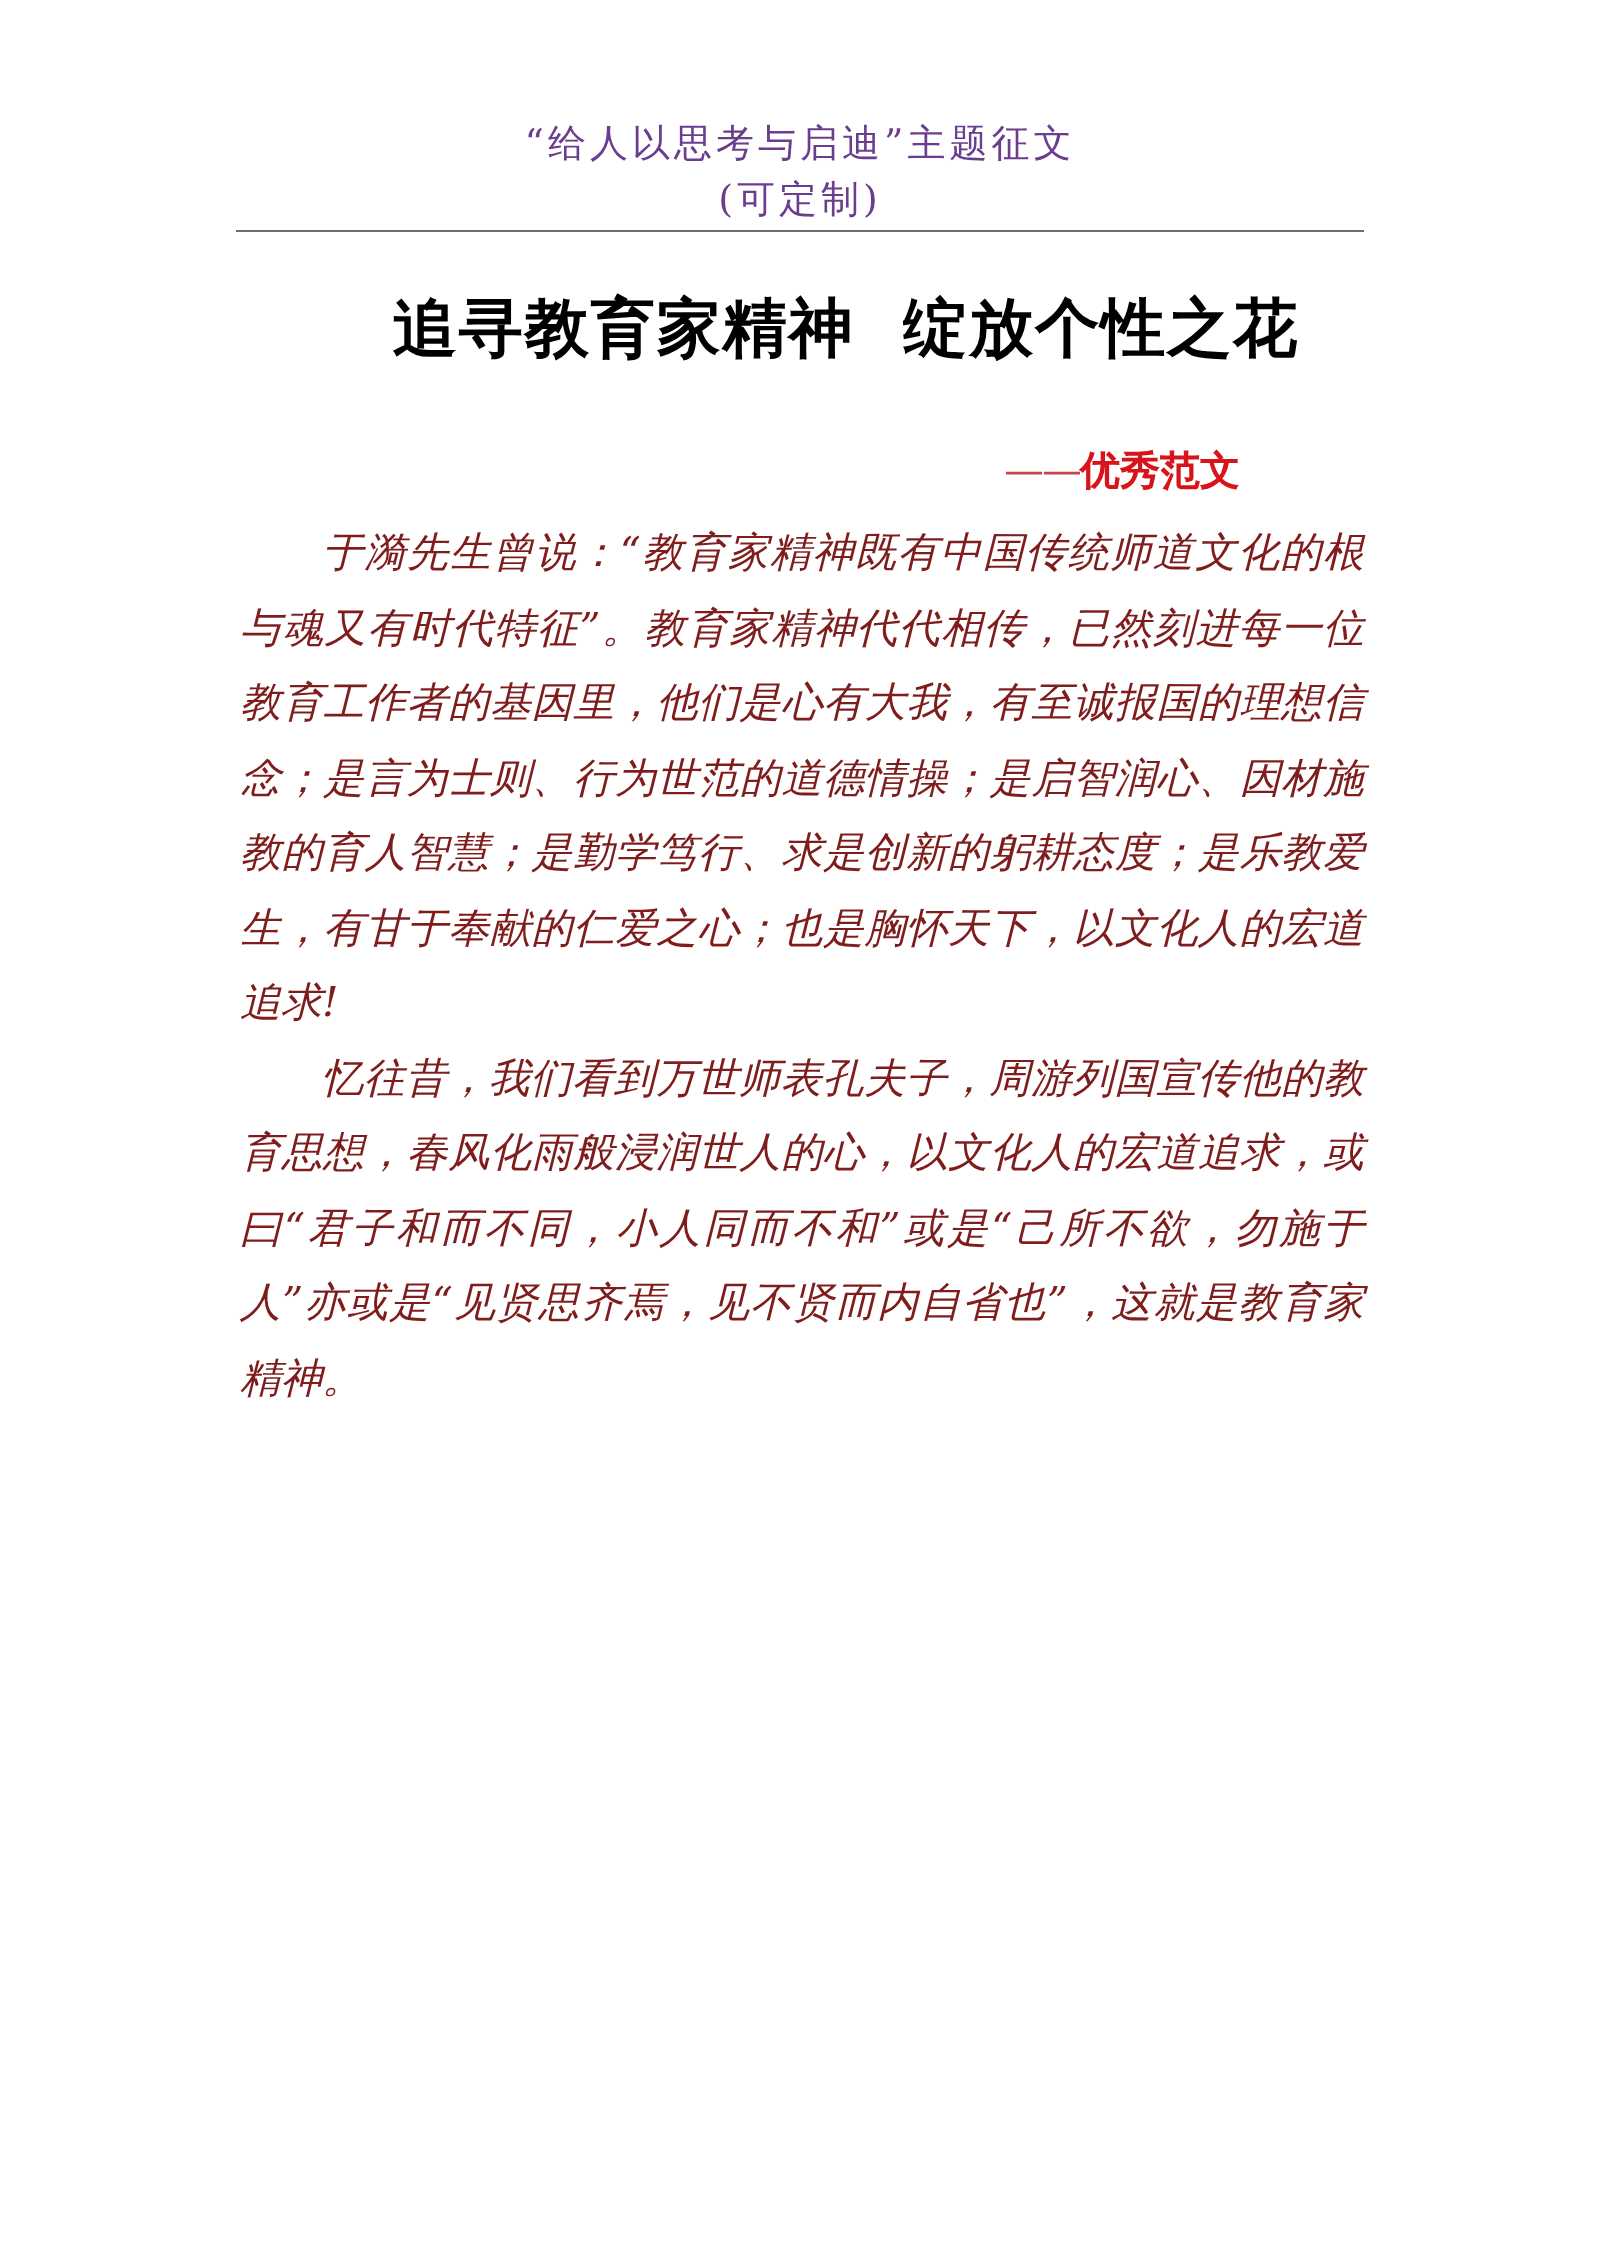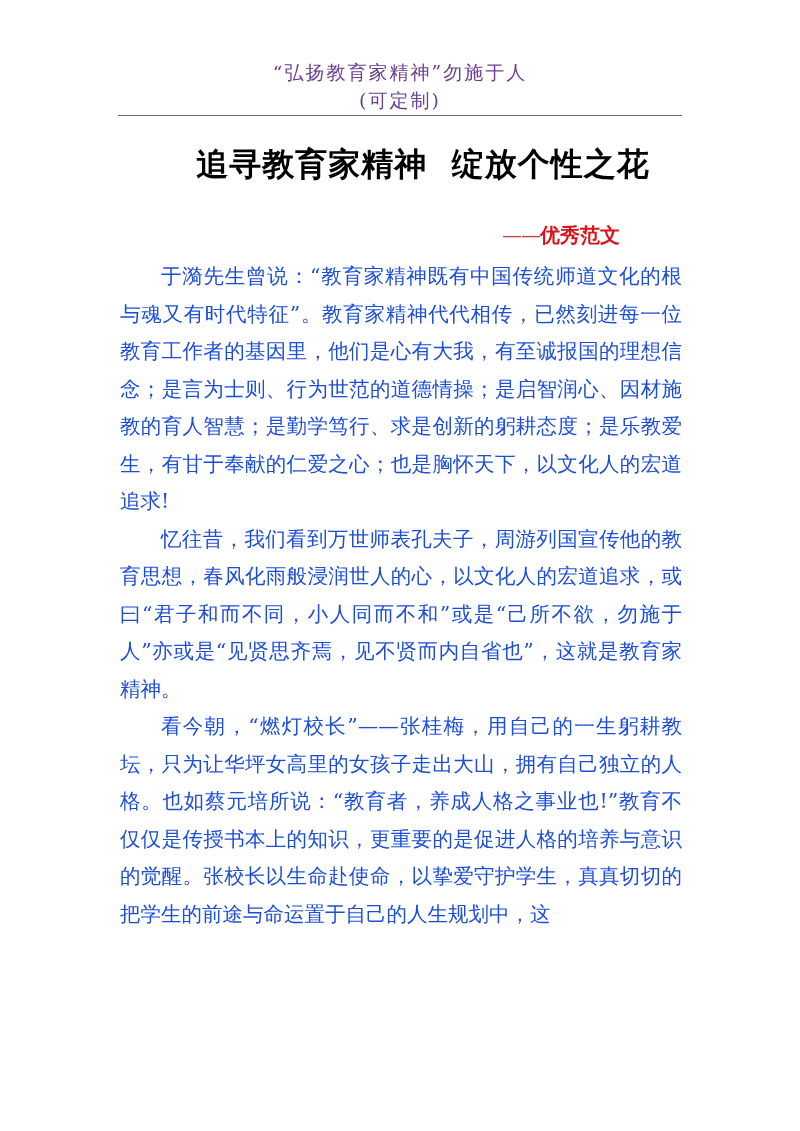--- a/index.html
+++ b/index.html
@@ -75,45 +75,45 @@
       letter-spacing: -1px;
     }
     .body-text {
       position: absolute;
       left: 120px;
       top: 258px;
       width: 562px;
       font-family: "DejaVu Serif", "Liberation Serif", serif;
       font-size: 20.5px;
       line-height: 37.5px;
-      color: #1d4ed8;
+      color: #7f1d1d;
       text-align: justify;
+      font-style: italic;
     }
     .body-text p {
       margin: 0;
       text-indent: 2em;
     }
   </style>
 </head>
 <body>
 
 <div class="page">
 
   <div class="header">
-    <span class="line1">“弘扬教育家精神”勿施于人</span>
+    <span class="line1">“给人以思考与启迪”主题征文</span>
     <span class="line2">(可定制)</span>
   </div>
 
   <div class="header-rule"></div>
 
   <div class="title">追寻教育家精神  绽放个性之花</div>
 
   <div class="subtitle">
     <span class="dash">——</span><span>优秀范文</span>
   </div>
 
   <div class="body-text">
     <p>于漪先生曾说：“教育家精神既有中国传统师道文化的根与魂又有时代特征”。教育家精神代代相传，已然刻进每一位教育工作者的基因里，他们是心有大我，有至诚报国的理想信念；是言为士则、行为世范的道德情操；是启智润心、因材施教的育人智慧；是勤学笃行、求是创新的躬耕态度；是乐教爱生，有甘于奉献的仁爱之心；也是胸怀天下，以文化人的宏道追求!</p>
     <p>忆往昔，我们看到万世师表孔夫子，周游列国宣传他的教育思想，春风化雨般浸润世人的心，以文化人的宏道追求，或曰“君子和而不同，小人同而不和”或是“己所不欲，勿施于人”亦或是“见贤思齐焉，见不贤而内自省也”，这就是教育家精神。</p>
-    <p>看今朝，“燃灯校长”——张桂梅，用自己的一生躬耕教坛，只为让华坪女高里的女孩子走出大山，拥有自己独立的人格。也如蔡元培所说：“教育者，养成人格之事业也!”教育不仅仅是传授书本上的知识，更重要的是促进人格的培养与意识的觉醒。张校长以生命赴使命，以挚爱守护学生，真真切切的把学生的前途与命运置于自己的人生规划中，这</p>
   </div>
 
 </div>
 
 </body></html>

